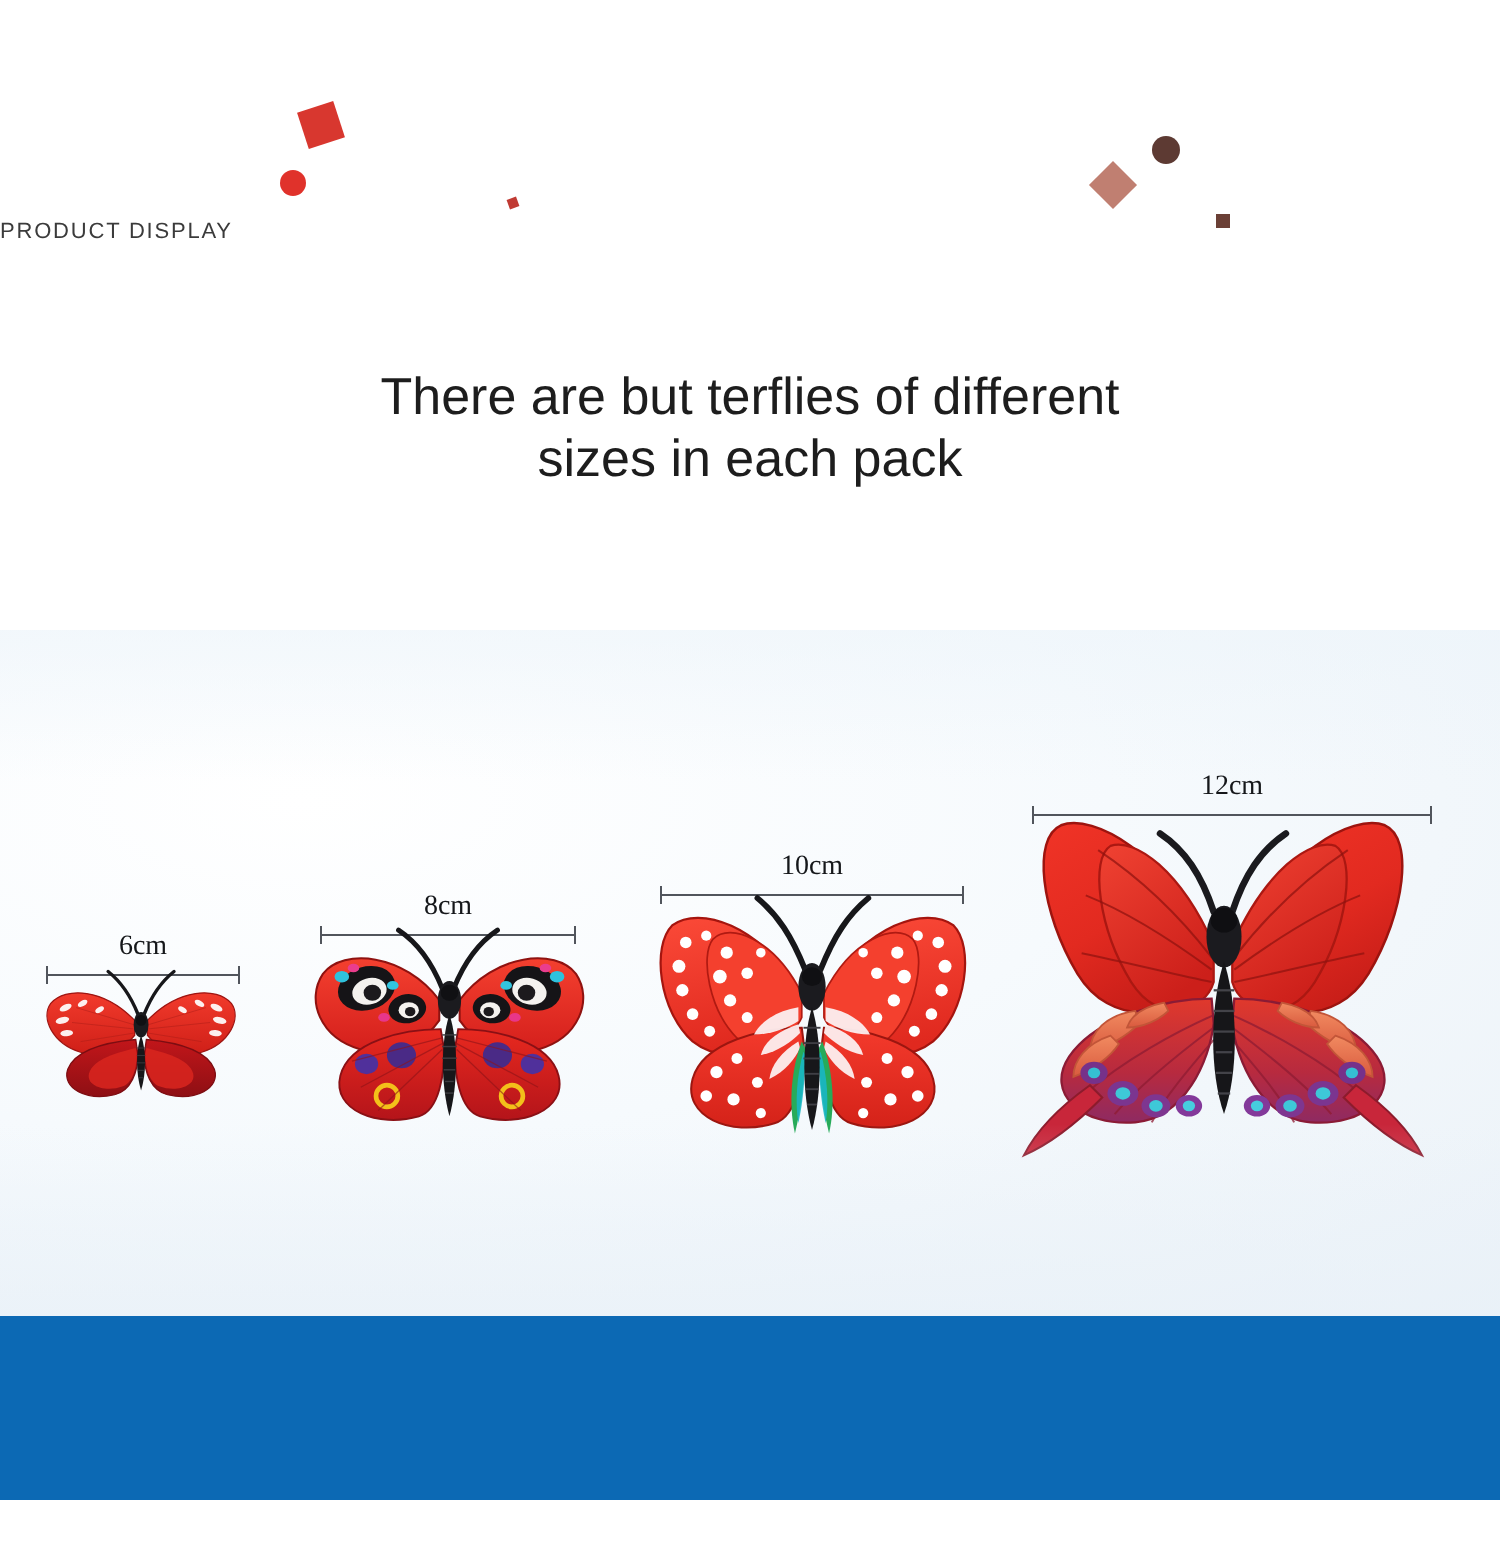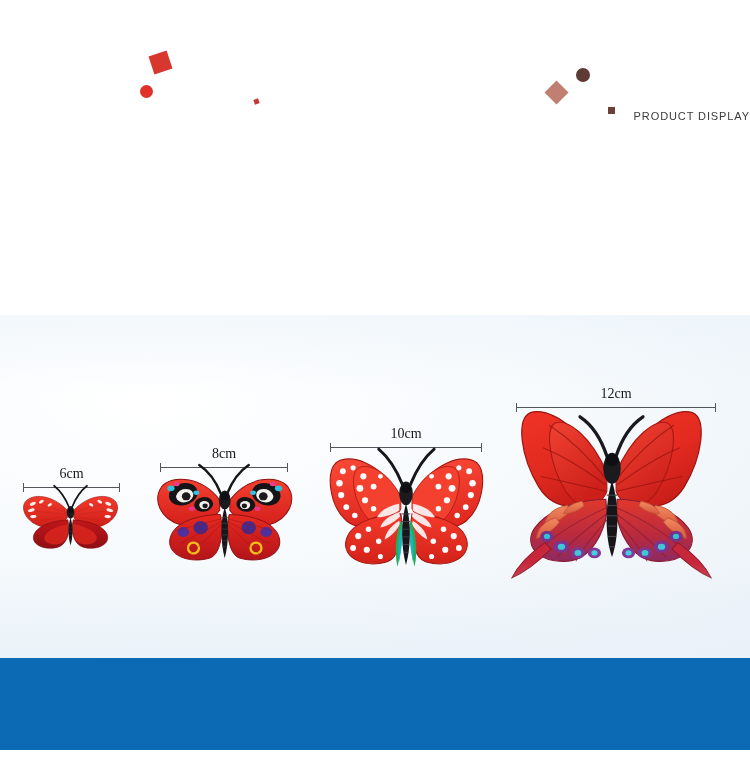--- a/index.html
+++ b/index.html
@@ -16,21 +16,21 @@
   .header { position: relative; width: 750px; height: 315px; background: #ffffff; }
 
   .deco { position: absolute; }
   .deco.sq { }
   .deco.circ { border-radius: 50%; }
 
   .eyebrow {
     position: absolute;
     left: 0; right: 0;
     top: 110px;
-    text-align: right;
+    text-align: left;
     font-size: 11px;
     letter-spacing: 0.9px;
     color: #3b3b3b;
     font-family: "Liberation Sans", sans-serif;
   }
 
   .headline {
     position: absolute;
     left: 0; right: 0;
     top: 183px;
@@ -107,20 +107,24 @@
         <div class="deco sq" style="left: 151px; top: 53px; width: 19px; height: 19px; background: rgb(216, 55, 47); transform: rotate(-18deg);"></div>
         <div class="deco circ" style="left: 140px; top: 85px; width: 13px; height: 13px; background: rgb(224, 50, 43);"></div>
         <div class="deco sq" style="left: 254px; top: 99px; width: 5px; height: 5px; background: rgb(192, 58, 51); transform: rotate(-20deg);"></div>
         <div class="deco circ" style="left: 576px; top: 68px; width: 14px; height: 14px; background: rgb(93, 58, 51);"></div>
         <div class="deco sq" style="left: 548px; top: 84px; width: 17px; height: 17px; background: rgb(192, 127, 113); transform: rotate(45deg);"></div>
         <div class="deco sq" style="left: 608px; top: 107px; width: 7px; height: 7px; background: rgb(107, 64, 54);"></div>
       </div>
 
     <div class="eyebrow">PRODUCT DISPLAY</div>
 
+    <div class="headline">
+      <span class="l1">There are but terflies of different</span>
+      <span class="l2">sizes in each pack</span>
+    </div>
   </div>
 
   <div class="photo">
     <div id="photo-layer">
         <div class="measure" style="left: 23px; top: 151px; width: 97px; height: 22px;">
           <div class="lbl">6cm</div>
           <div class="bar"></div>
           <div class="tick l"></div>
           <div class="tick r"></div>
         </div>

